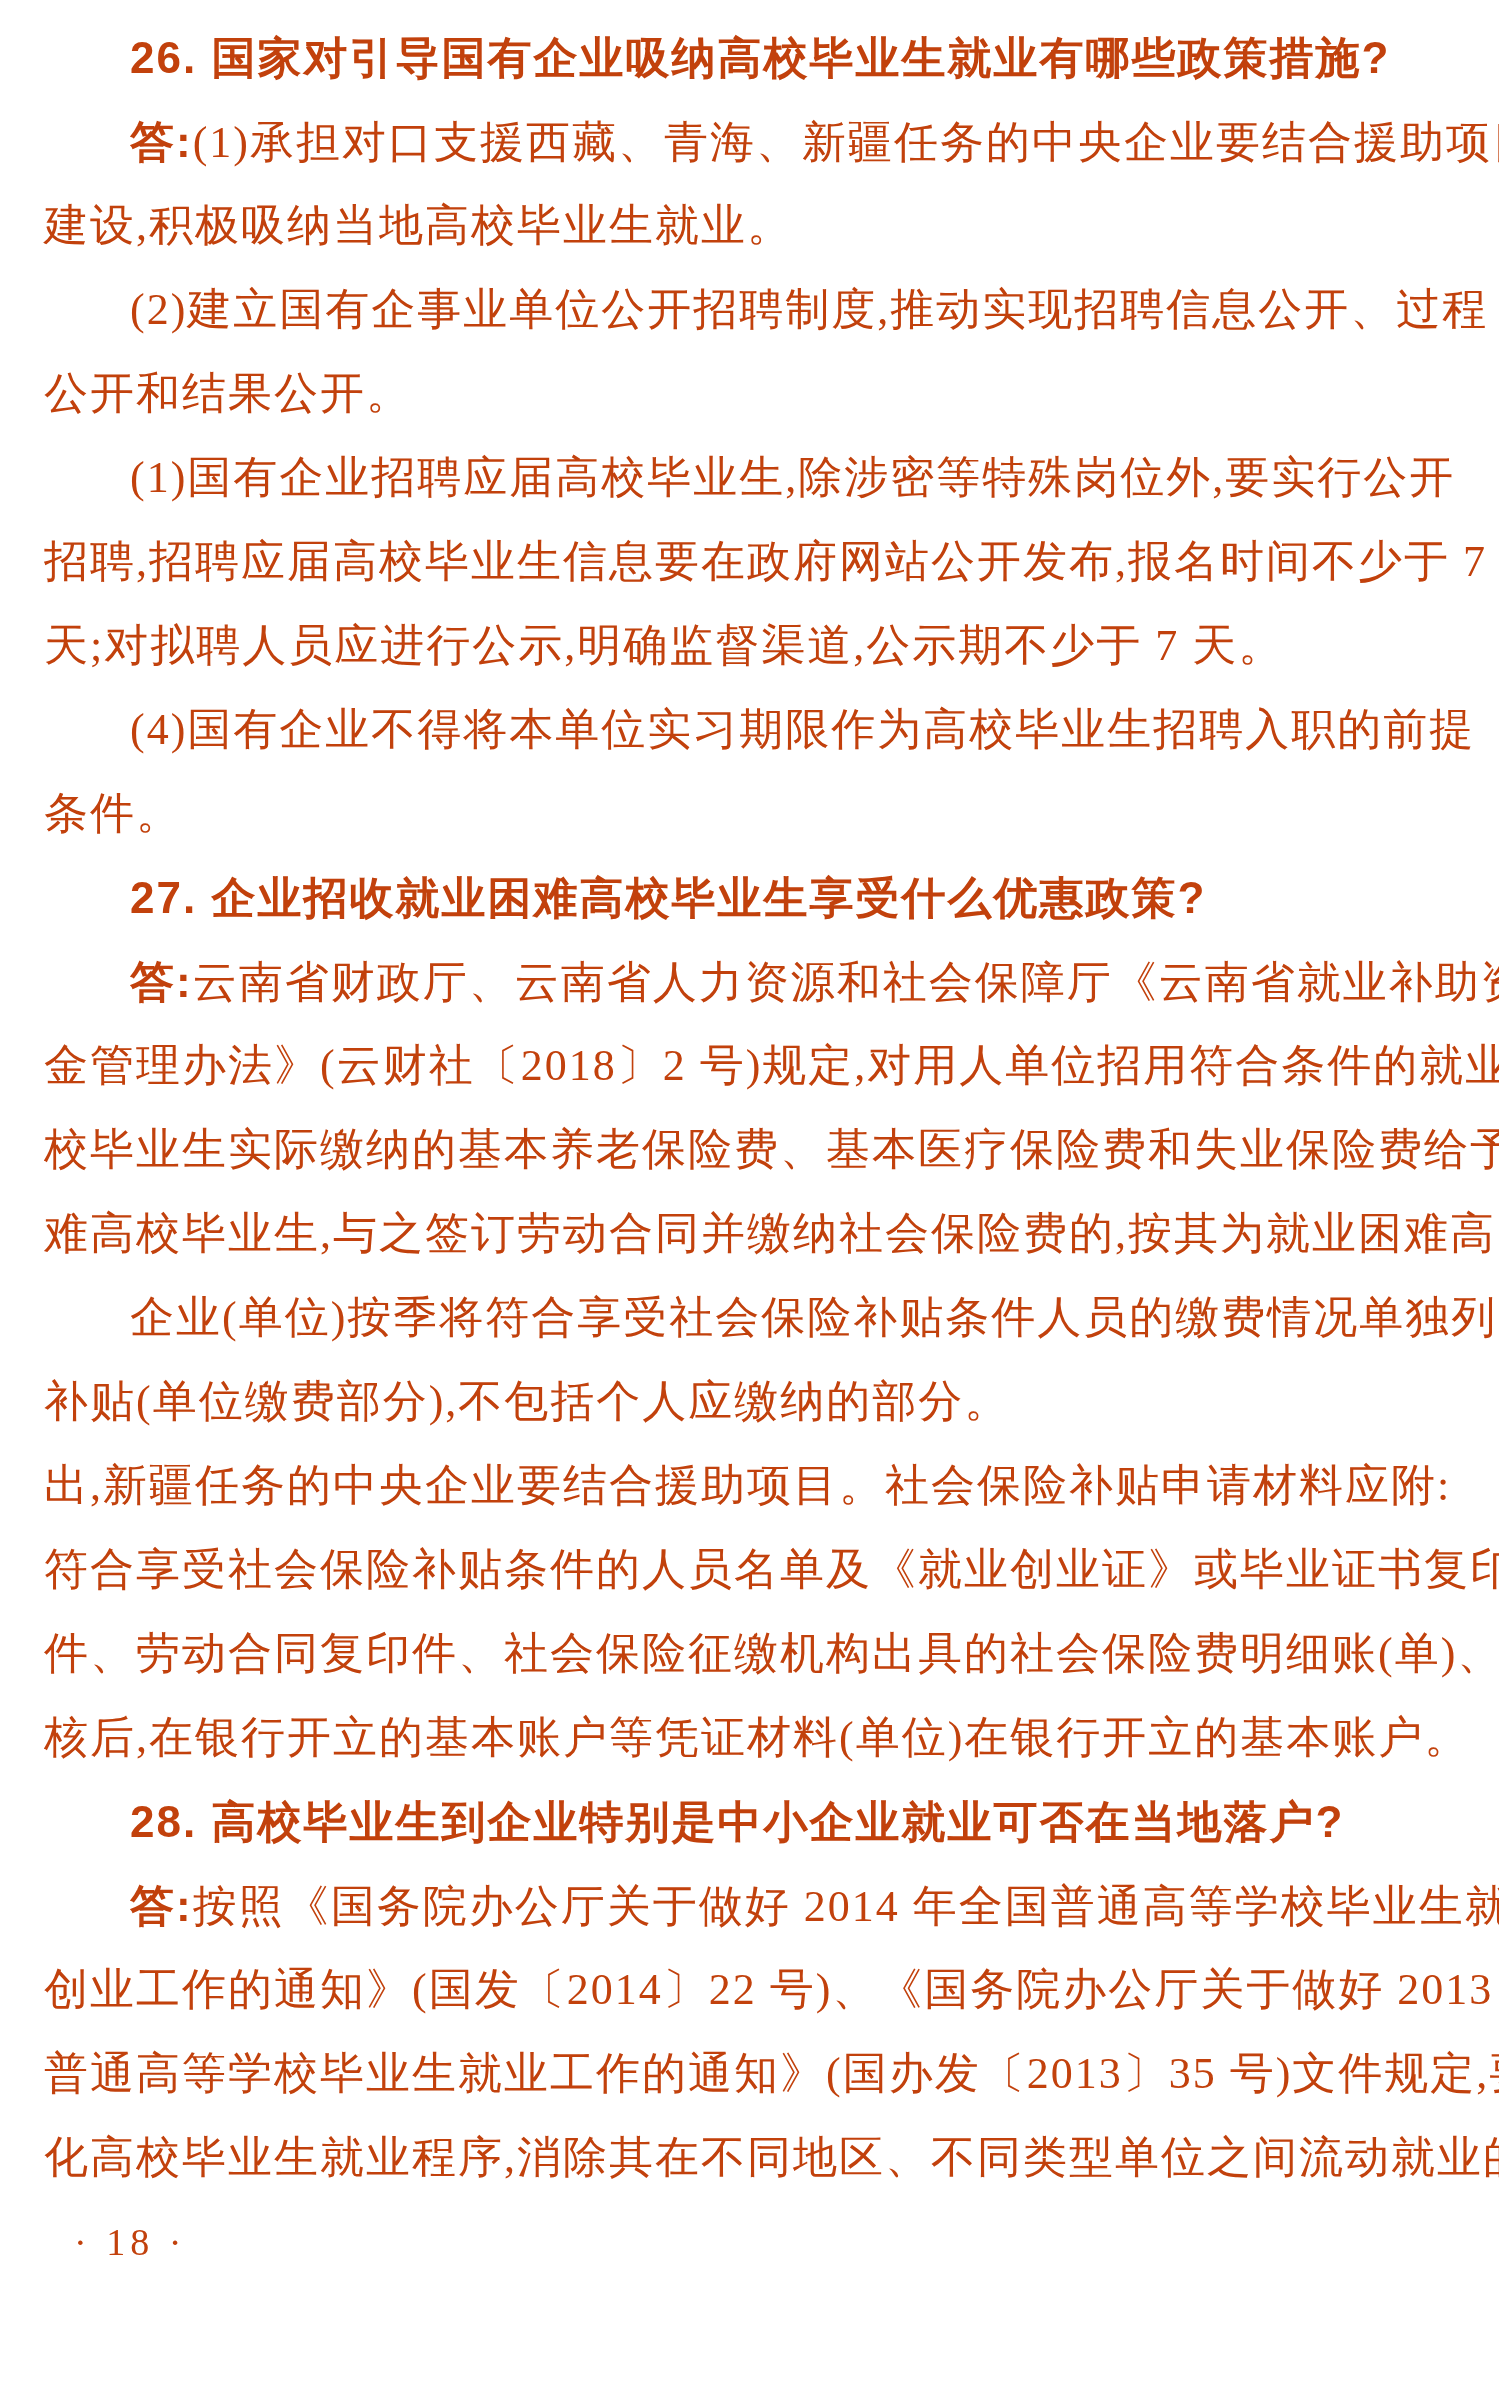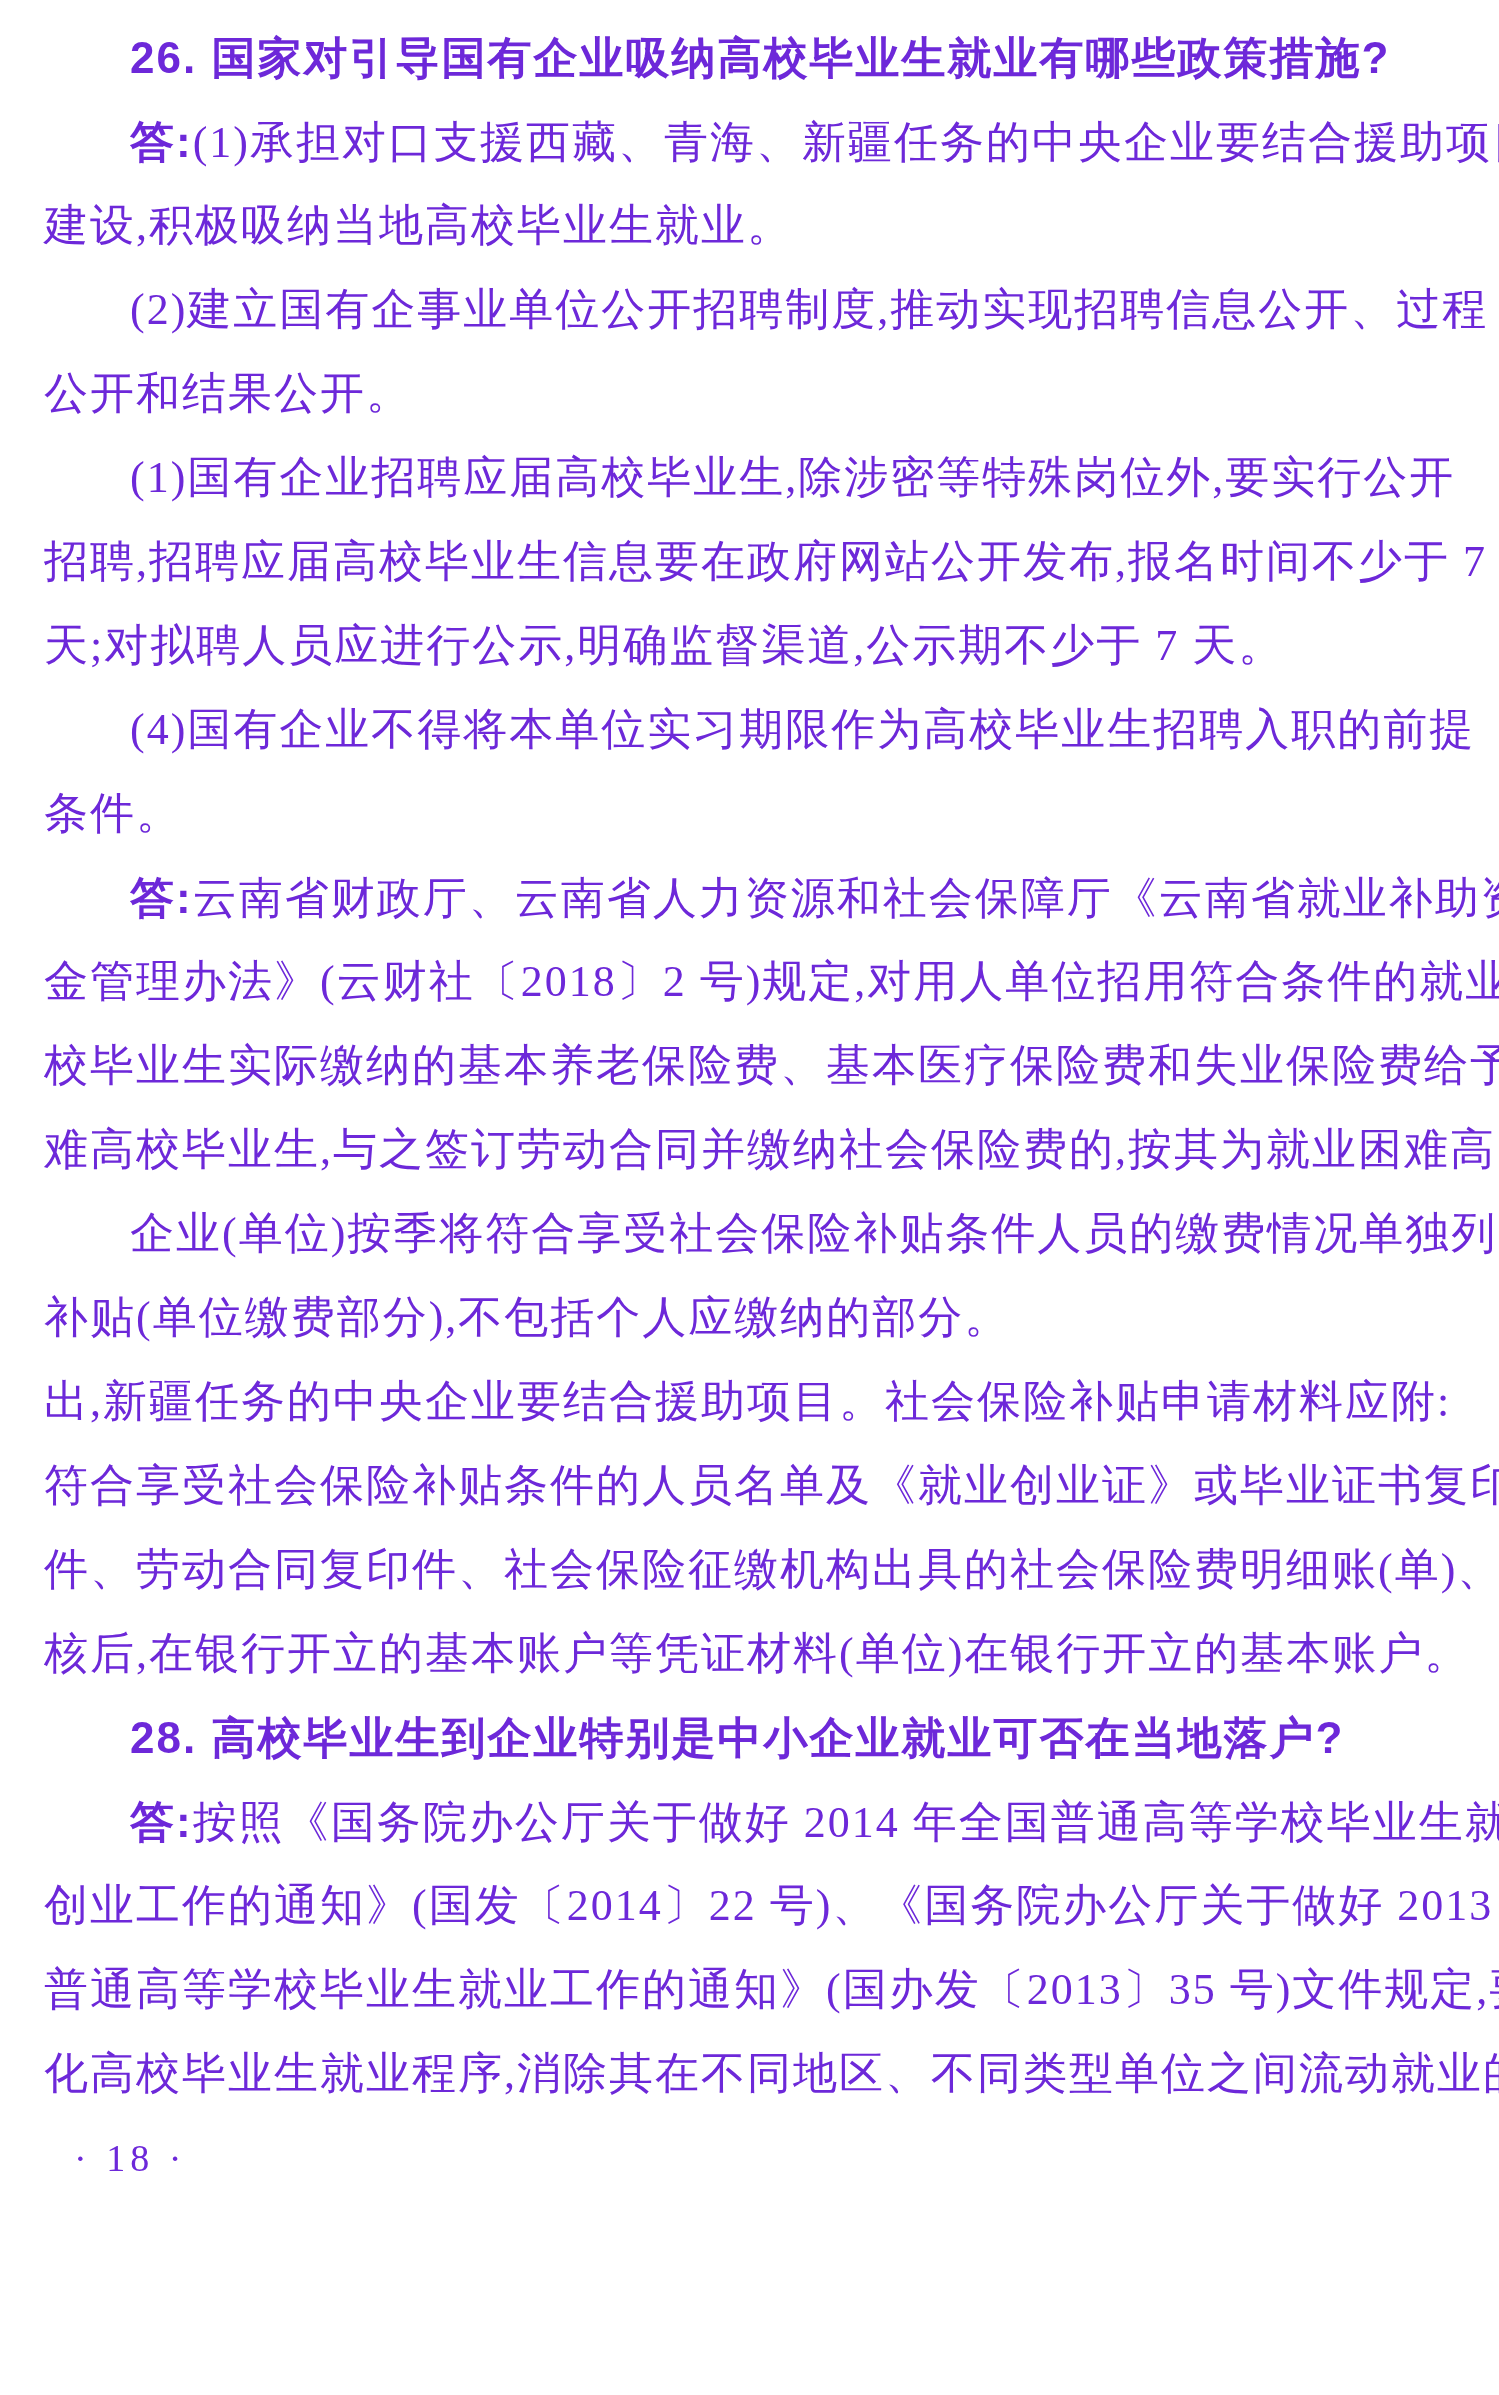--- a/index.html
+++ b/index.html
@@ -17,21 +17,21 @@
   .content {
     position: absolute;
     left: 44px;
     top: 16px;
     width: 1424px;
   }
   .line {
     height: 84px;
     line-height: 84px;
     font-size: 44px;
-    color: #6d28d9;
+    color: #c2410c;
     white-space: nowrap;
   }
   .line.heading {
     font-family: "Liberation Sans", sans-serif;
     font-weight: 700;
     letter-spacing: 2px;
   }
   .line.body {
     font-family: "Liberation Serif", serif;
     letter-spacing: 2px;
@@ -58,20 +58,21 @@
       <div class="line heading indent"><span>26. 国家对引导国有企业吸纳高校毕业生就业有哪些政策措施?</span></div>
       <div class="line body indent"><span class="prefix">答:</span><span>(1)承担对口支援西藏、青海、新疆任务的中央企业要结合援助项目</span></div>
       <div class="line body"><span>建设,积极吸纳当地高校毕业生就业。</span></div>
       <div class="line body indent"><span>(2)建立国有企事业单位公开招聘制度,推动实现招聘信息公开、过程</span></div>
       <div class="line body"><span>公开和结果公开。</span></div>
       <div class="line body indent"><span>(1)国有企业招聘应届高校毕业生,除涉密等特殊岗位外,要实行公开</span></div>
       <div class="line body"><span>招聘,招聘应届高校毕业生信息要在政府网站公开发布,报名时间不少于 7</span></div>
       <div class="line body"><span>天;对拟聘人员应进行公示,明确监督渠道,公示期不少于 7 天。</span></div>
       <div class="line body indent"><span>(4)国有企业不得将本单位实习期限作为高校毕业生招聘入职的前提</span></div>
       <div class="line body"><span>条件。</span></div>
+      <div class="line heading indent"><span>27. 企业招收就业困难高校毕业生享受什么优惠政策?</span></div>
       <div class="line body indent"><span class="prefix">答:</span><span>云南省财政厅、云南省人力资源和社会保障厅《云南省就业补助资</span></div>
       <div class="line body"><span>金管理办法》(云财社〔2018〕2 号)规定,对用人单位招用符合条件的就业困</span></div>
       <div class="line body"><span>校毕业生实际缴纳的基本养老保险费、基本医疗保险费和失业保险费给予</span></div>
       <div class="line body"><span>难高校毕业生,与之签订劳动合同并缴纳社会保险费的,按其为就业困难高</span></div>
       <div class="line body indent"><span>企业(单位)按季将符合享受社会保险补贴条件人员的缴费情况单独列</span></div>
       <div class="line body"><span>补贴(单位缴费部分),不包括个人应缴纳的部分。</span></div>
       <div class="line body"><span>出,新疆任务的中央企业要结合援助项目。社会保险补贴申请材料应附:</span></div>
       <div class="line body"><span>符合享受社会保险补贴条件的人员名单及《就业创业证》或毕业证书复印</span></div>
       <div class="line body"><span>件、劳动合同复印件、社会保险征缴机构出具的社会保险费明细账(单)、企</span></div>
       <div class="line body"><span>核后,在银行开立的基本账户等凭证材料(单位)在银行开立的基本账户。</span></div>

